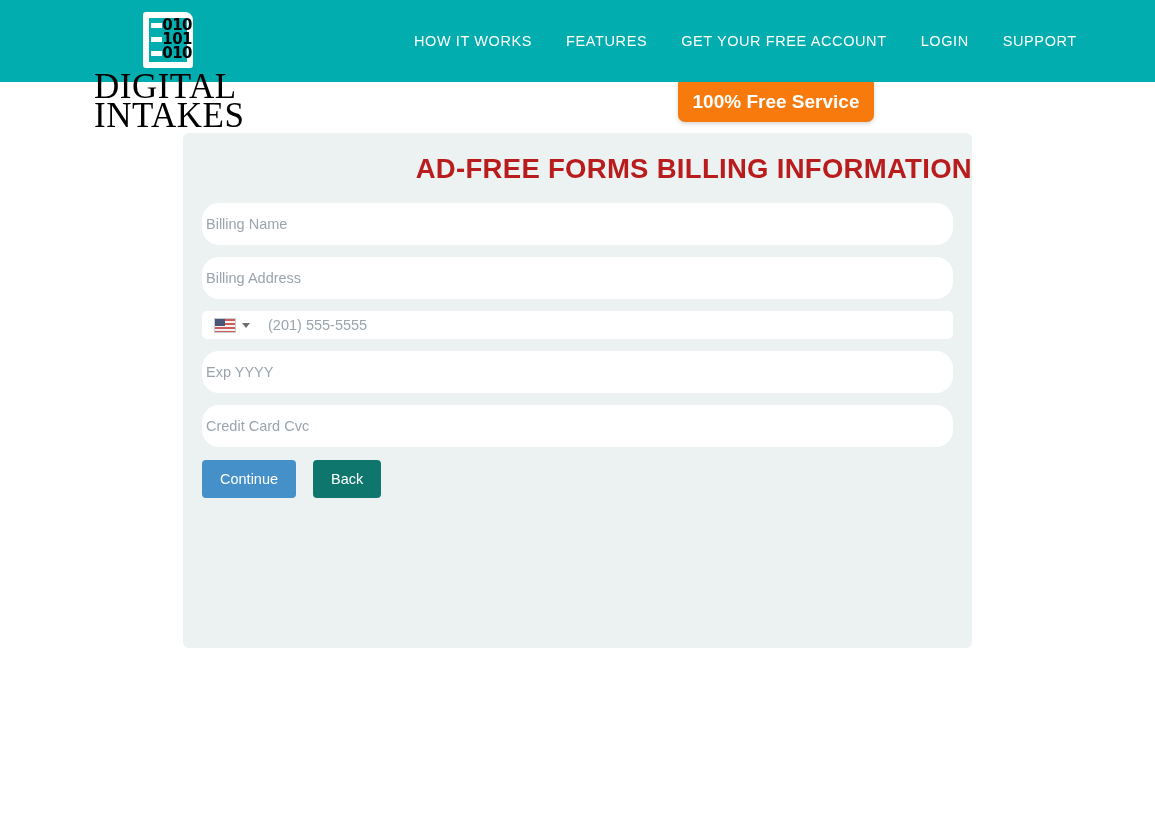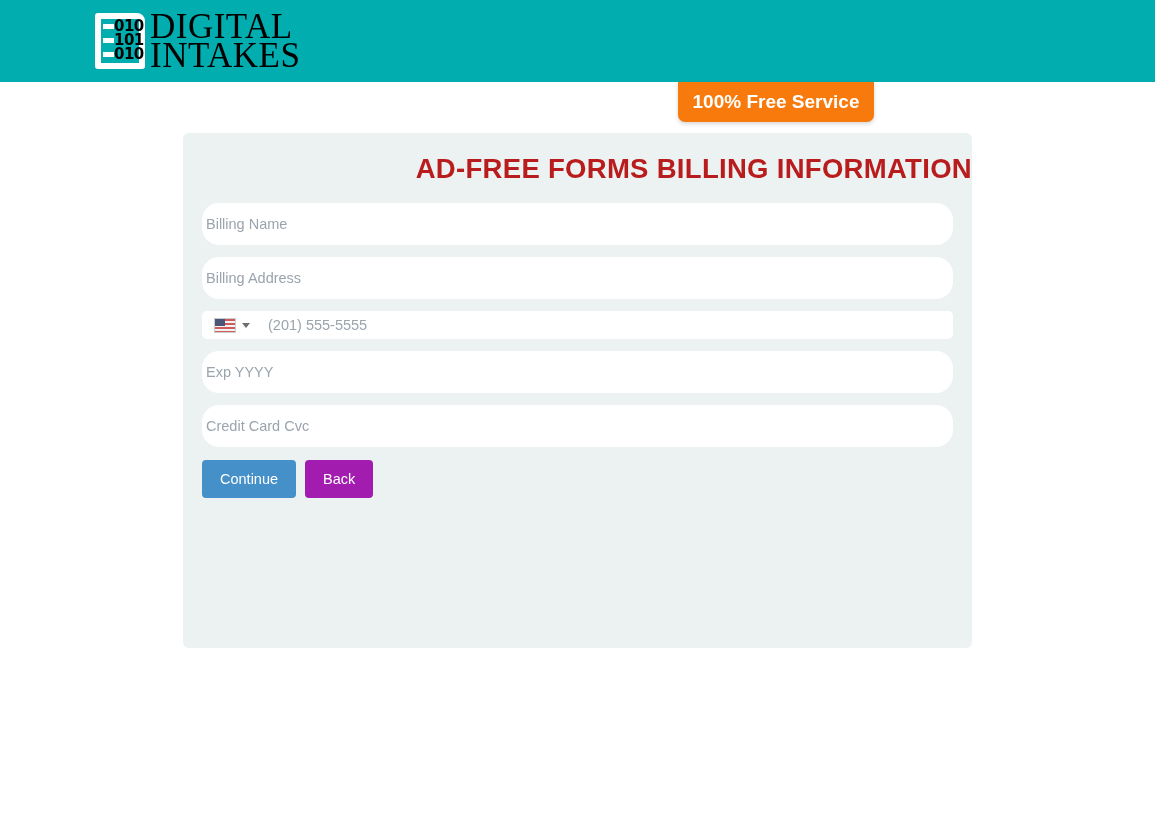--- a/index.html
+++ b/index.html
@@ -19,20 +19,21 @@
     background: #02adb0;
     display: flex;
     align-items: center;
   }
   .brand {
     position: absolute;
     left: 92px; top: 9px;
     display: flex;
     align-items: center;
     height: 64px;
+    flex-direction: column;
   }
   .brand-mark {
     width: 56px; height: 62px;
     position: relative;
     flex: 0 0 auto;
   }
   .brand-mark .doc {
     position: absolute;
     left: 3px; top: 3px;
     width: 50px; height: 56px;
@@ -223,21 +224,21 @@
     border: none;
     border-radius: 4px;
     color: #ffffff;
     font-family: "Liberation Sans", sans-serif;
     font-size: 14.5px;
     height: 38px;
     padding: 0 18px;
     cursor: pointer;
   }
   .btn-continue { background: #4590c8; min-width: 93px; }
-  .btn-back     { background: #a21caf; min-width: 63px; }
+  .btn-back     { background: #0f766e; min-width: 63px; margin-left: 8px; }
 </style>
 </head>
 <body>
 
 <div class="site-header">
 
   <div class="brand">
     <div class="brand-mark">
       <div class="doc"></div>
       <div class="tick t1"></div>
@@ -248,20 +249,27 @@
         <div>101</div>
         <div>010</div>
       </div>
     </div>
     <div class="brand-word">
       <span class="line1">DIGITAL</span>
       <span class="line2">INTAKES</span>
     </div>
   </div>
 
+  <nav class="main-nav">
+    <a class="nav-link" href="#">HOW IT WORKS</a>
+    <a class="nav-link" href="#">FEATURES</a>
+    <a class="nav-link" href="#">GET YOUR FREE ACCOUNT</a>
+    <a class="nav-link" href="#">LOGIN</a>
+    <a class="nav-link" href="#">SUPPORT</a>
+  </nav>
 </div>
 
 <div class="free-badge">100% Free Service</div>
 
 <div class="billing-card">
 
   <h1 class="card-title">AD-FREE FORMS BILLING INFORMATION</h1>
 
   <div class="form-area">
 

